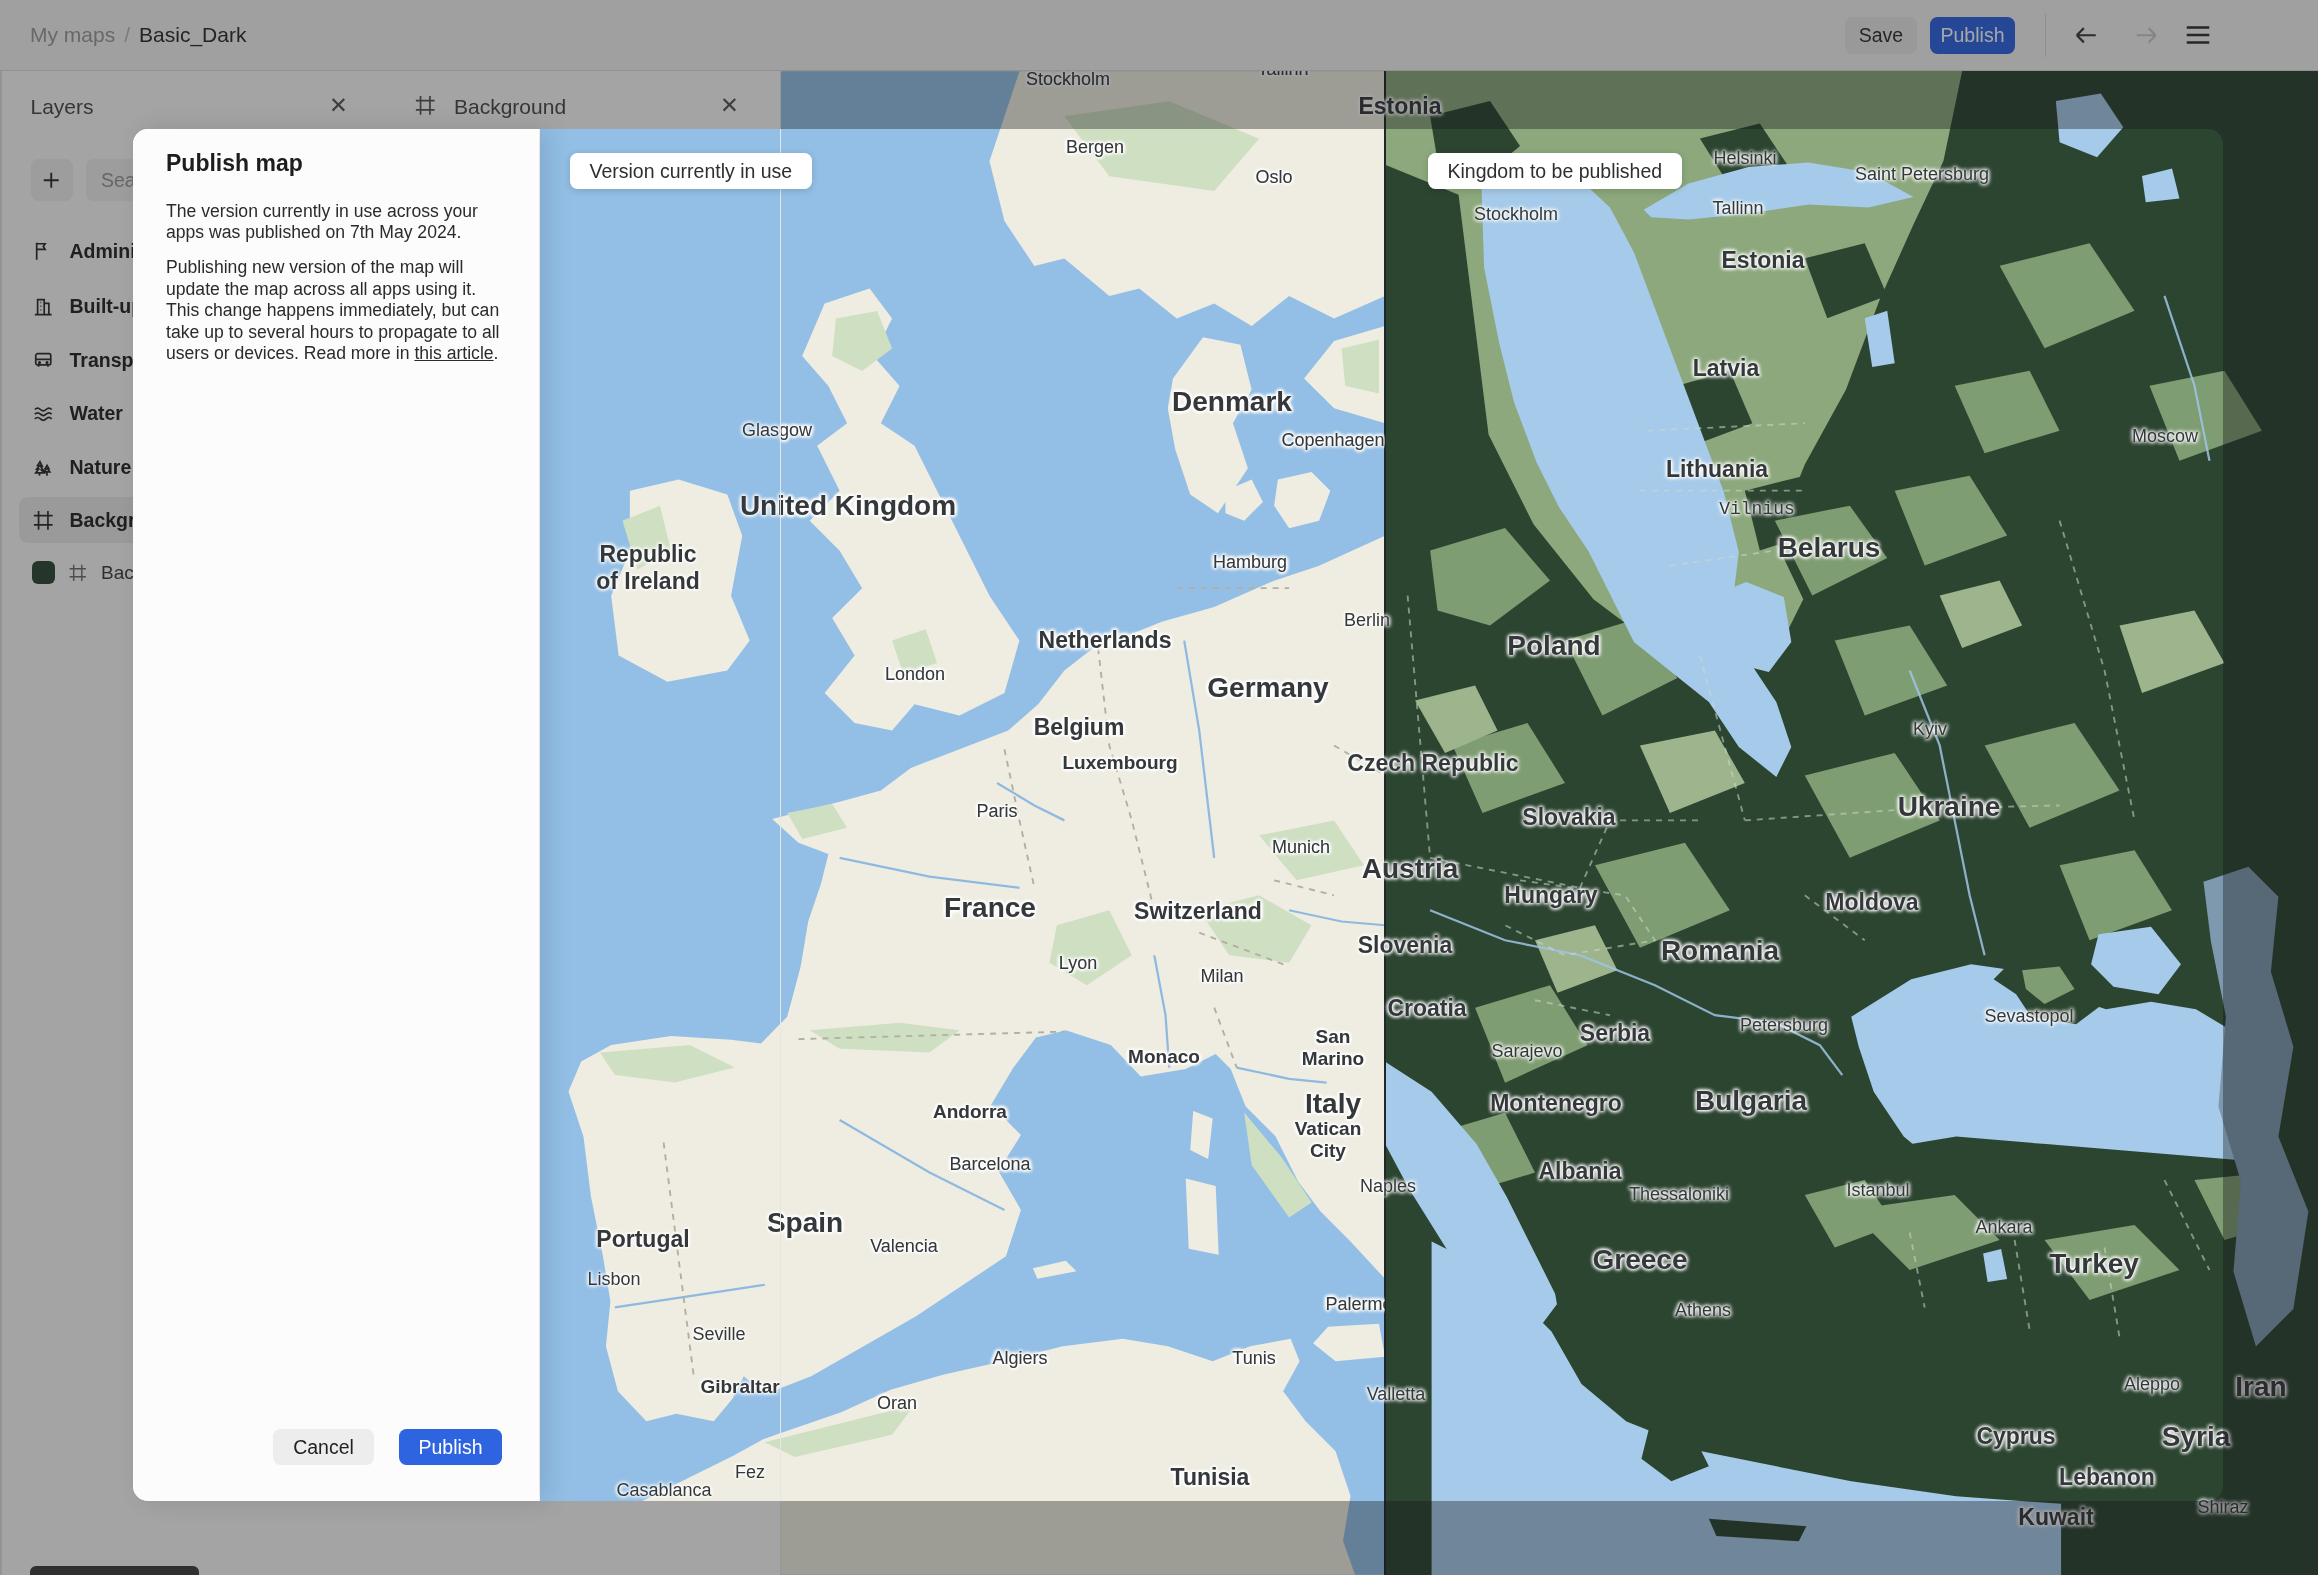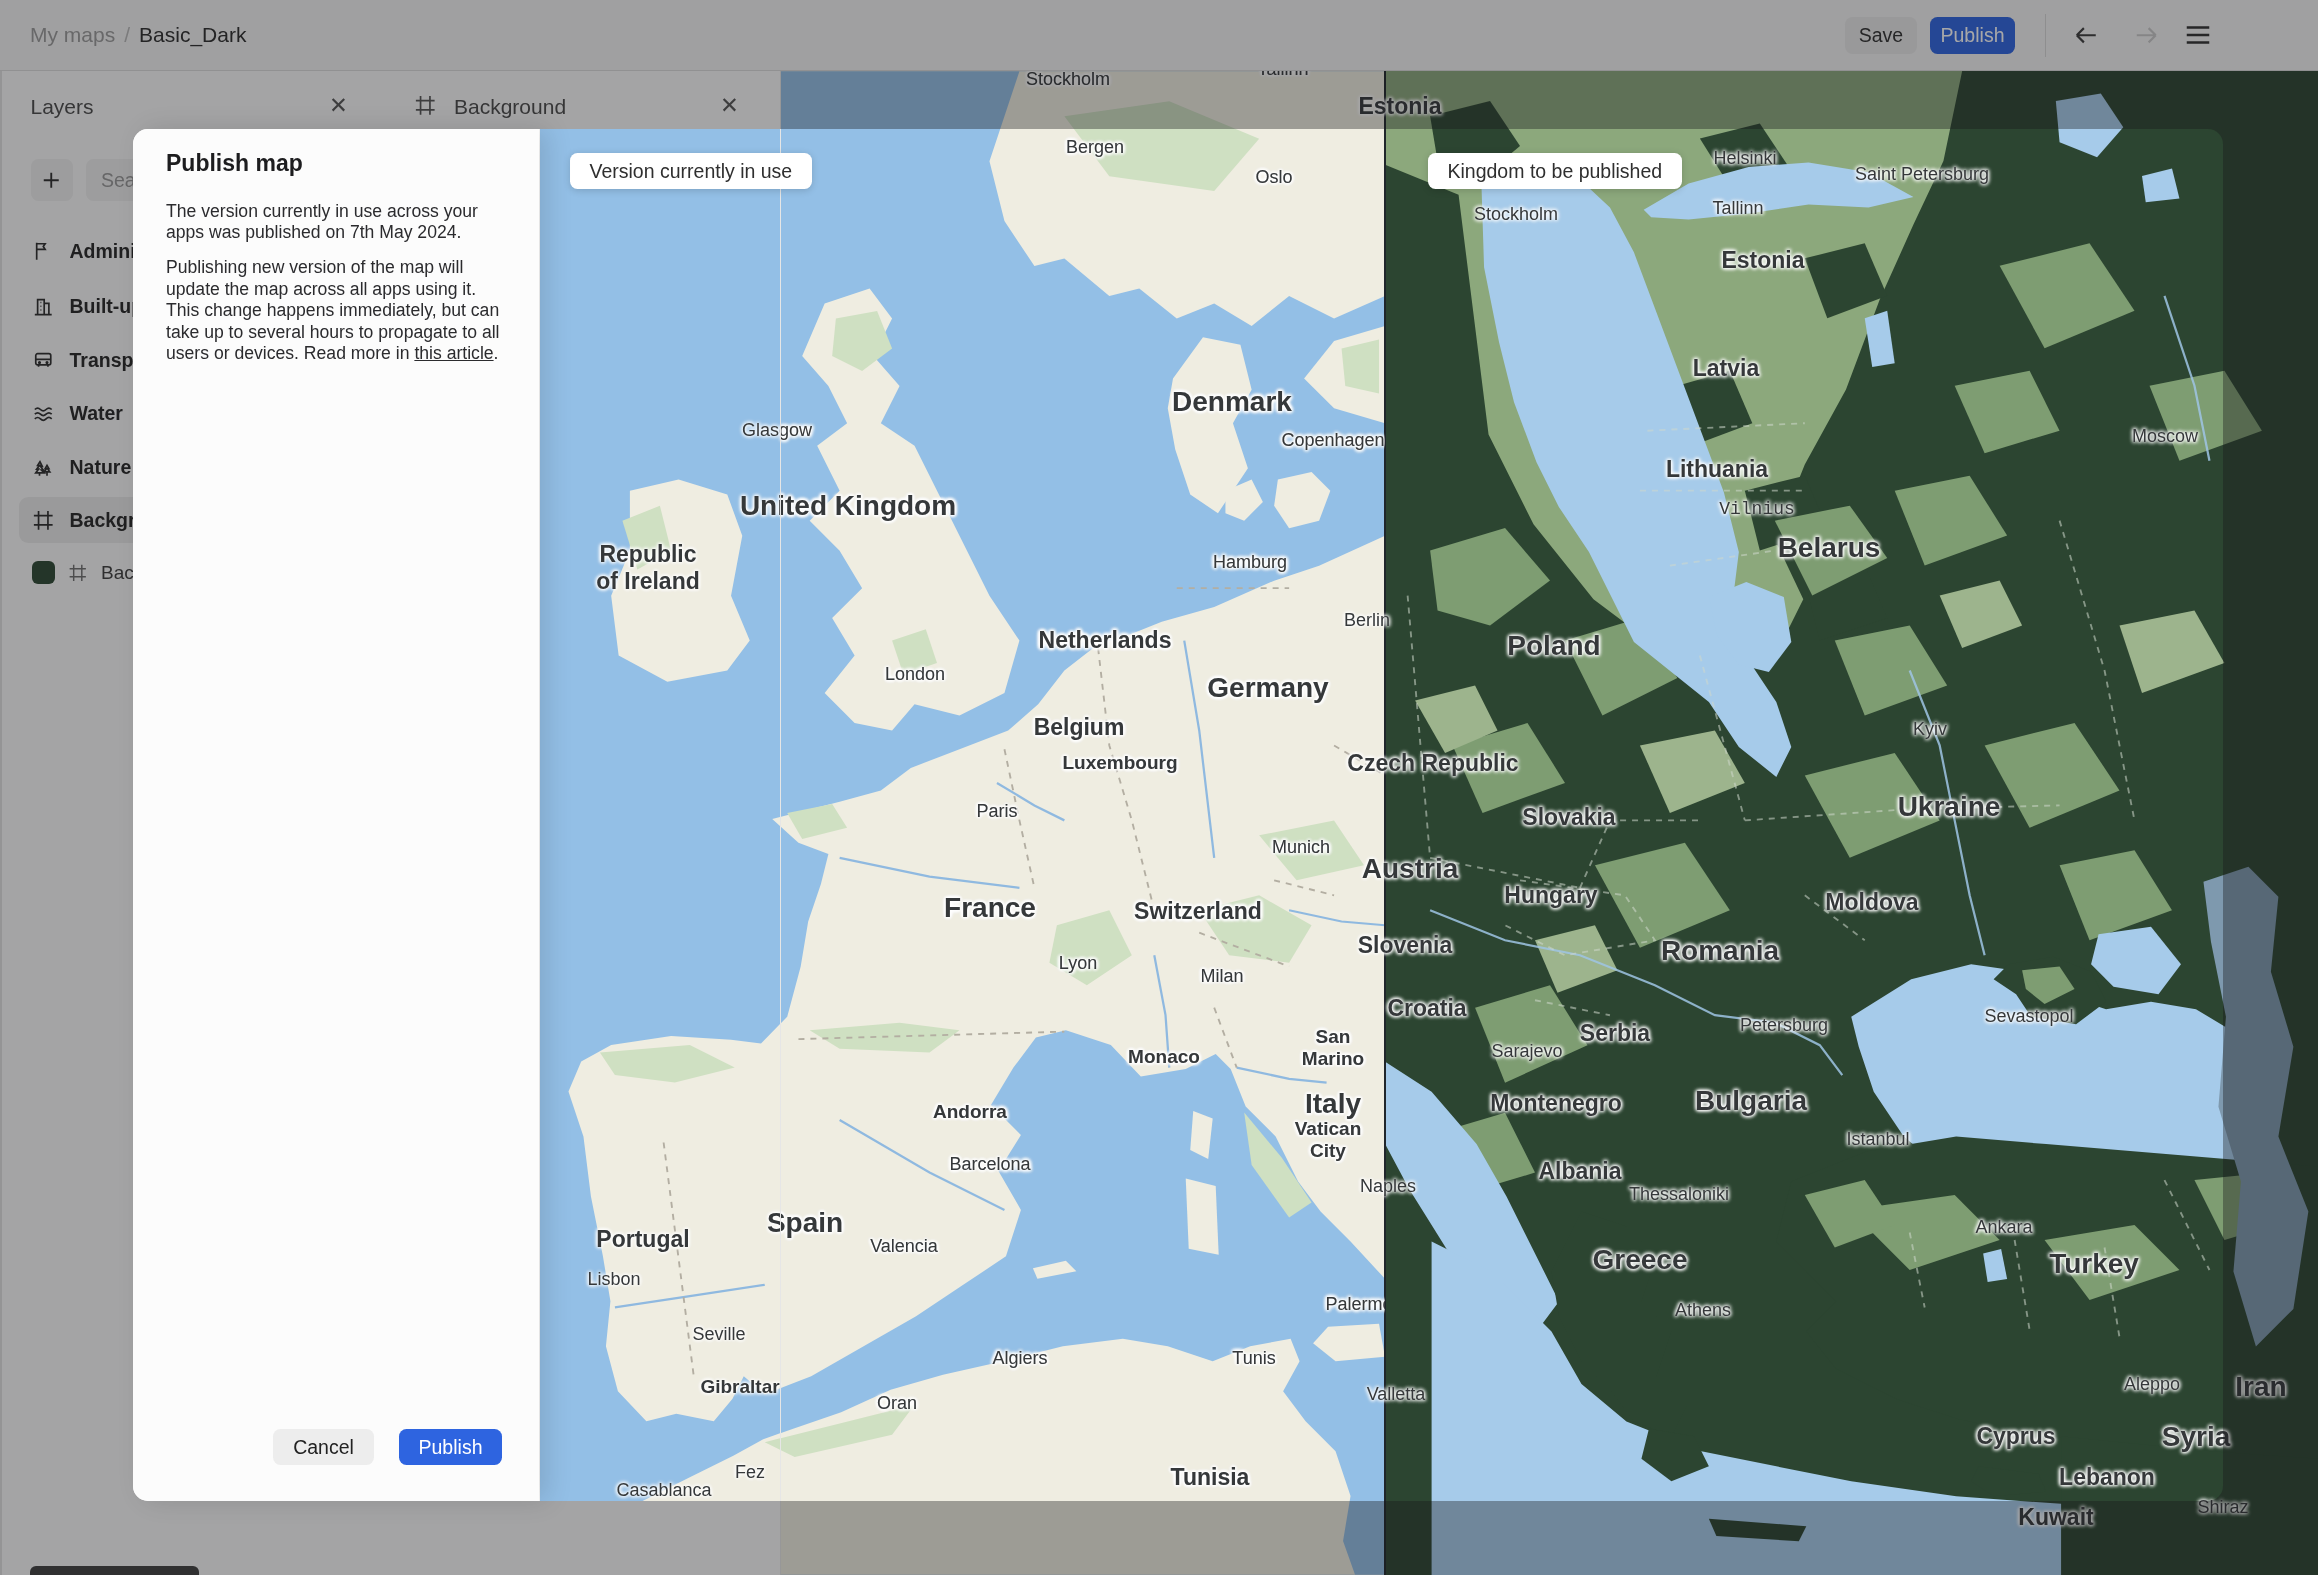--- a/index.html
+++ b/index.html
@@ -374,21 +374,21 @@
     <span class="lbl country" style="left: 116px; top: 874px;">Slovenia</span>
     <span class="lbl country" style="left: 138px; top: 937px;">Croatia</span>
     <span class="lbl city" style="left: 238px; top: 980px;">Sarajevo</span>
     <span class="lbl country" style="left: 326px; top: 962px;">Serbia</span>
     <span class="lbl city" style="left: 495px; top: 954px;">Petersburg</span>
     <span class="lbl city" style="left: 740px; top: 945px;">Sevastopol</span>
     <span class="lbl country" style="left: 267px; top: 1032px;">Montenegro</span>
     <span class="lbl big" style="left: 462px; top: 1030px;">Bulgaria</span>
     <span class="lbl country" style="left: 291px; top: 1100px;">Albania</span>
     <span class="lbl city" style="left: 390px; top: 1123px;">Thessaloniki</span>
-    <span class="lbl city" style="left: 589px; top: 1068px; text-align: right;">Istanbul</span>
+    <span class="lbl city" style="left: 589px; top: 1119px; text-align: right;">Istanbul</span>
     <span class="lbl city" style="left: 715px; top: 1156px;">Ankara</span>
     <span class="lbl big" style="left: 805px; top: 1193px;">Turkey</span>
     <span class="lbl big" style="left: 351px; top: 1189px;">Greece</span>
     <span class="lbl city" style="left: 414px; top: 1239px;">Athens</span>
     <span class="lbl city" style="left: 99px; top: 1115px;">Naples</span>
     <span class="lbl city" style="left: 107px; top: 1323px;">Valletta</span>
     <span class="lbl city" style="left: 863px; top: 1313px;">Aleppo</span>
     <span class="lbl big" style="left: 972px; top: 1316px;">Iran</span>
     <span class="lbl country" style="left: 727px; top: 1365px;">Cyprus</span>
     <span class="lbl big" style="left: 907px; top: 1366px;">Syria</span>

